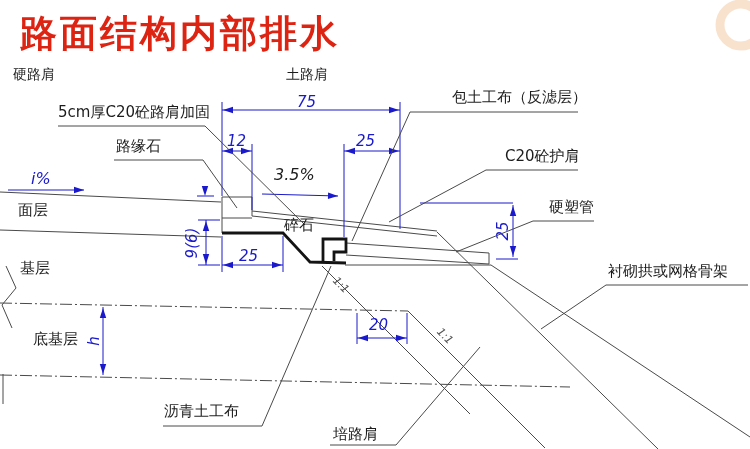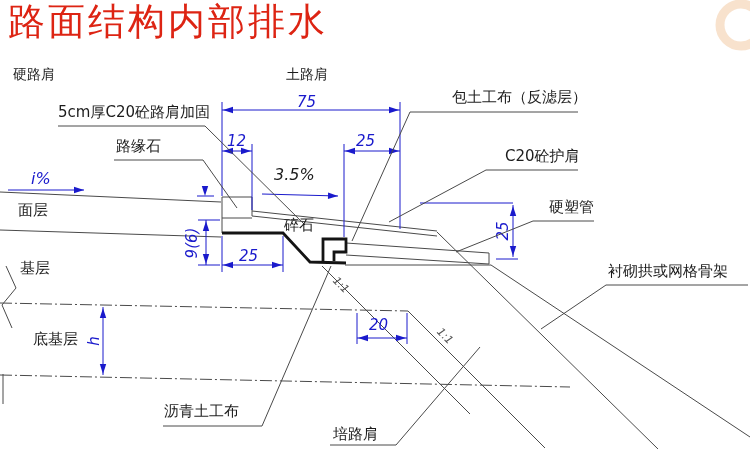--- a/index.html
+++ b/index.html
@@ -1,20 +1,20 @@
 <!DOCTYPE html>
 <html><head>
 <meta charset="utf-8">
 <style>
   html,body{margin:0;padding:0;background:#ffffff;}
   body{width:750px;height:449px;position:relative;overflow:hidden;
        font-family:"DejaVu Sans",sans-serif;}
   #stage{position:absolute;inset:0;}
-  #title{position:absolute;left:8px;top:0px;margin:0;
-         font-family:"DejaVu Sans",sans-serif;font-weight:normal;
+  #title{position:absolute;left:8px;top:0px;margin:12px;
+         font-family:"DejaVu Sans",sans-serif;font-weight:bold;
          font-size:37px;letter-spacing:3px;line-height:1.2;}
   svg text{user-select:none;}
 </style>
 </head>
 <body>
 
 <div id="stage">
   <svg id="cad" width="750" height="449" viewBox="0 0 750 449" xmlns="http://www.w3.org/2000/svg">
       <circle cx="741" cy="25" r="21" fill="none" stroke="#f3cba4" stroke-width="9" opacity="0.55"></circle>
       <line x1="0" y1="192" x2="221" y2="202" stroke="#4a4a4a" stroke-width="1"></line>

